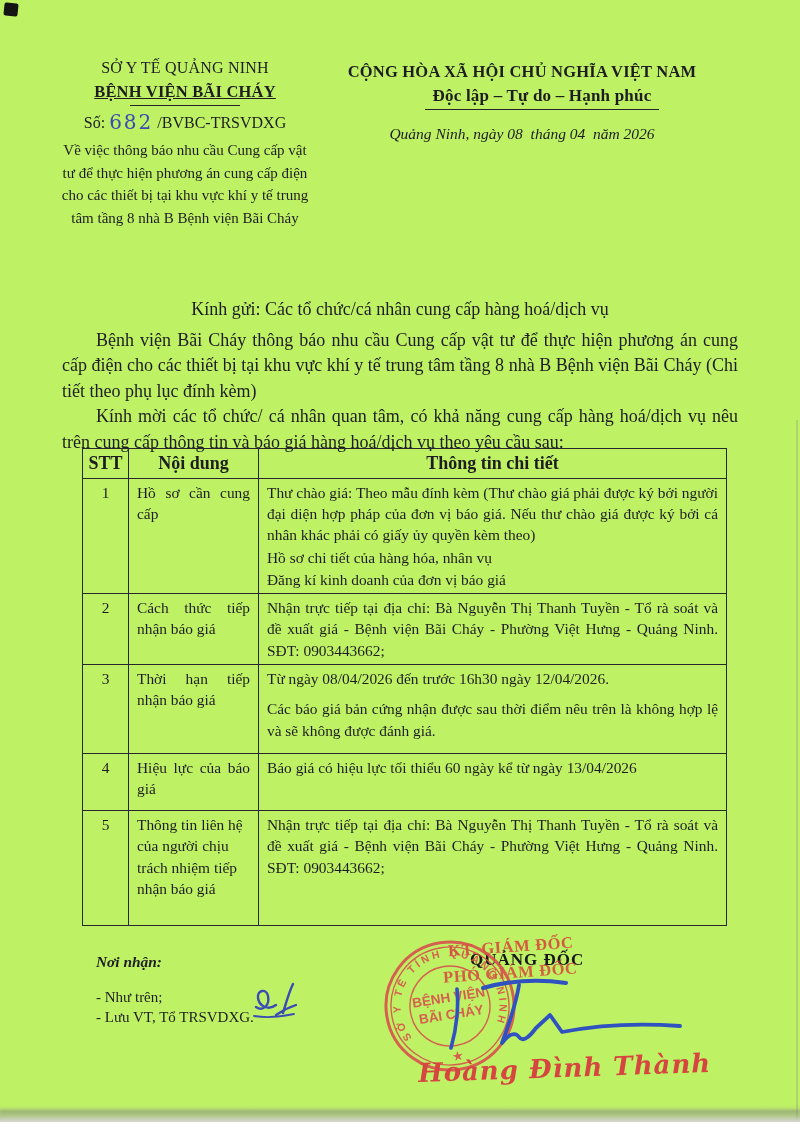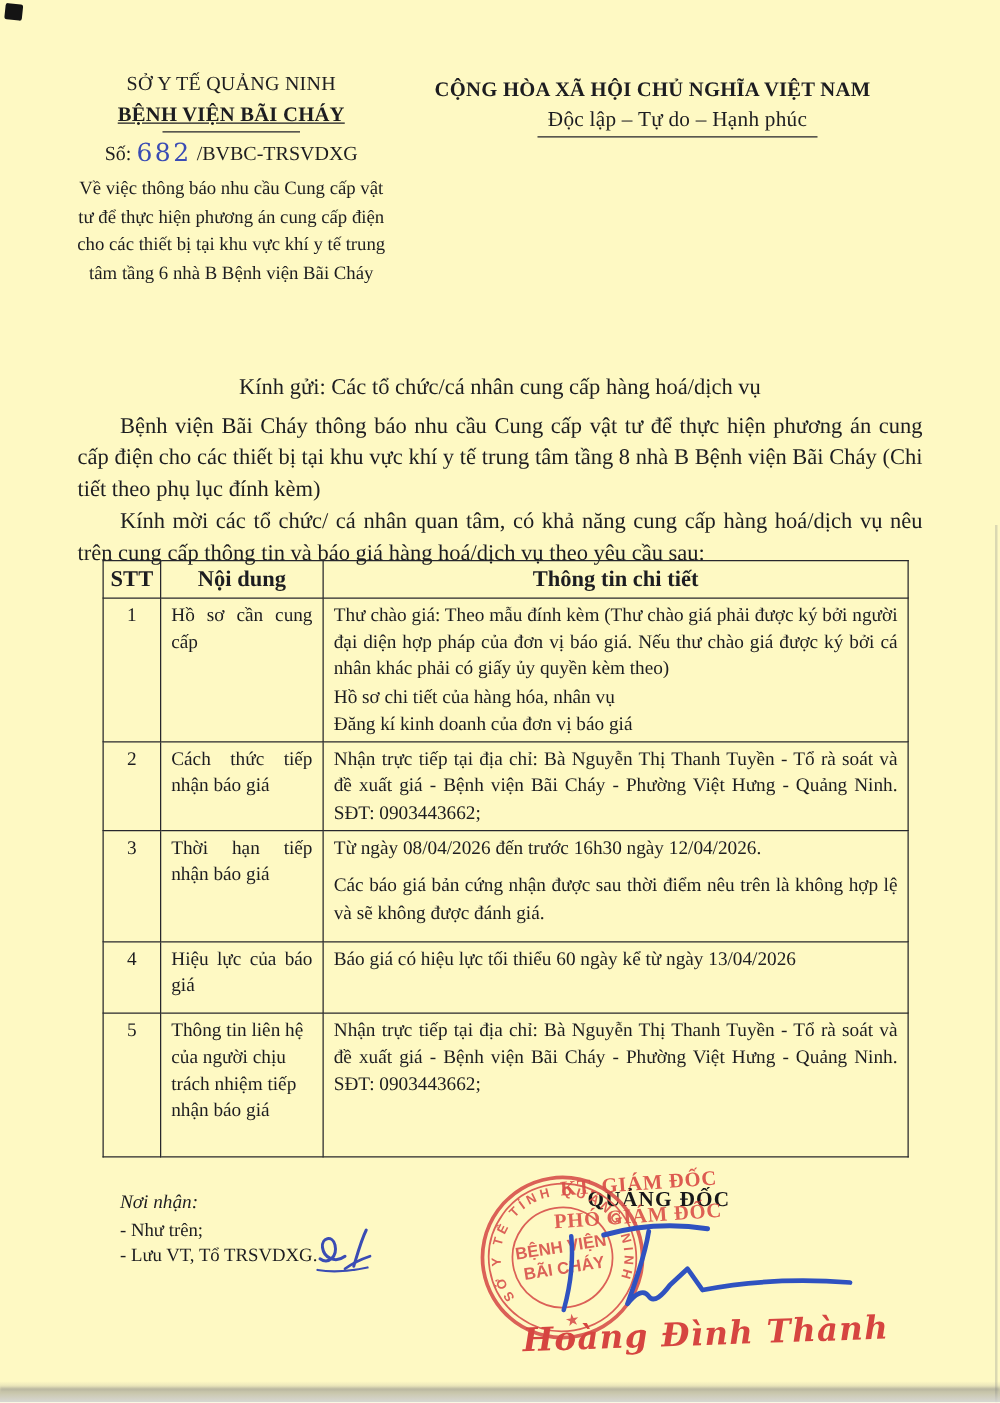--- a/index.html
+++ b/index.html
@@ -1,59 +1,59 @@
 <!DOCTYPE html>
 <html><head>
 <meta charset="utf-8">
 <style>
   html,body{margin:0;padding:0;background:#ffffff;}
   .page{
     position:relative;width:800px;height:1122px;margin:0 auto;
-    background:#fef9c3;overflow:hidden;
+    background:#bef264;overflow:hidden;
     font-family:"Liberation Serif", serif;color:#1d1d20;
   }
   
   .artifact-corner{position:absolute;left:4px;top:3px;width:14px;height:13px;background:#141414;transform:rotate(6deg);border-radius:2px;}
   .artifact-right-edge{position:absolute;right:2px;top:420px;width:2px;height:702px;background:rgba(140,140,140,.30);}
   .artifact-bottom{position:absolute;left:0;bottom:0;width:100%;height:17px;
     background:linear-gradient(to bottom, rgba(190,190,190,0) 0%, rgba(150,150,150,.50) 55%, rgba(214,214,214,.95) 100%);}
   .artifact-bottom-line{position:absolute;left:0;bottom:9px;width:100%;height:3px;background:rgba(110,110,110,.35);filter:blur(1px);}
   
   .hdr-left{position:absolute;left:60px;top:58px;width:250px;text-align:center;line-height:1.3;}
   .org-sup{font-size:16px;letter-spacing:.2px;}
   .org-name{font-size:16.5px;font-weight:bold;margin-top:2px;letter-spacing:.2px;text-decoration:underline;}
   .org-underline{width:110px;height:0;border-top:1.7px solid #23232a;margin:3px auto 2px;}
   .doc-number{font-size:16px;margin-top:1px;white-space:nowrap;}
   .handwritten-number{color:#3a4cb4;font-family:"DejaVu Serif", serif;font-size:20px;letter-spacing:2px;position:relative;top:1px;}
   .doc-subject{margin-top:5px;font-size:15px;line-height:1.5;}
   
   .hdr-right{position:absolute;left:322px;top:62px;width:400px;text-align:center;}
   .nat-title{font-size:16.5px;font-weight:bold;letter-spacing:.2px;}
-  .motto{display:inline-block;font-size:17px;font-weight:normal;padding:0 8px 3px;border-bottom:1.8px solid #23232a;margin-top:4px;letter-spacing:.2px;margin-left:40px;}
+  .motto{display:inline-block;font-size:17px;font-weight:bold;padding:0 8px 3px;border-bottom:1.8px solid #23232a;margin-top:4px;letter-spacing:.2px;margin-left:40px;}
   .date-line{margin-top:15px;font-style:italic;font-size:15.5px;white-space:pre;}
   
   .body-block{position:absolute;left:62px;top:297px;width:676px;font-size:18px;line-height:1.42;}
   .kinh-gui{text-align:center;margin:0 0 5px 0;}
   .para{margin:0;text-align:justify;text-indent:34px;}
   
   .doc-table{position:absolute;left:82px;top:448px;width:645px;border-collapse:collapse;font-size:15.4px;line-height:1.38;table-layout:fixed;}
   .doc-table th,.doc-table td{border:1.6px solid #28282c;vertical-align:top;padding:3px 8px;}
   .doc-table th{height:24px;vertical-align:middle;font-size:18px;padding:2px 4px;}
   .c-stt{text-align:center;padding-top:7px;}
   .c-topic{text-align:justify;padding-top:7px;}
   .c-topic.no-justify{text-align:left;}
   .c-detail{padding-top:5px;}
   .cell-p{margin:0;text-align:justify;}
   .cell-p + .cell-p{margin-top:1px;}
   .cell-p.gap-above{margin-top:9px;}
   .h-r1{height:106px;} .h-r2{height:64px;} .h-r3{height:82px;} .h-r4{height:50px;} .h-r5{height:108px;}
   
   .closing{position:absolute;left:62px;top:927px;width:676px;font-size:15.6px;text-indent:34px;margin:0;}
   .noi-nhan{position:absolute;left:96px;top:952px;font-size:15px;line-height:1.35;}
-  .nn-label{font-weight:normal;font-style:italic;font-size:15.4px;margin-bottom:2px;}
+  .nn-label{font-weight:bold;font-style:italic;font-size:15.4px;margin-bottom:14px;}
   
   .stamp-red-1{position:absolute;left:448px;top:937px;font-size:16.5px;font-weight:bold;color:#d8403c;opacity:.85;transform:rotate(-4deg);letter-spacing:.6px;white-space:nowrap;}
   .sig-title-black{position:absolute;left:470px;top:950px;font-size:17px;font-weight:bold;color:#17171a;letter-spacing:1px;white-space:nowrap;}
   .stamp-red-2{position:absolute;left:443px;top:963px;font-size:16.5px;font-weight:bold;color:#d8403c;opacity:.82;transform:rotate(-4deg);letter-spacing:.6px;white-space:nowrap;}
   .seal-svg{position:absolute;left:378px;top:934px;width:144px;height:144px;transform:rotate(-9deg);opacity:.9;}
   .signature-svg{position:absolute;left:438px;top:974px;width:272px;height:92px;}
   .squiggle-svg{position:absolute;left:250px;top:981px;width:48px;height:38px;}
   .signer-name{position:absolute;left:418px;top:1054px;width:230px;text-align:center;
     font-family:"DejaVu Serif", serif;font-style:italic;font-weight:bold;font-size:26px;
     color:#d64540;transform:rotate(-2deg);letter-spacing:1px;white-space:nowrap;}
@@ -70,26 +70,27 @@
 
   <div class="hdr-left">
     <div class="org-sup">SỞ Y TẾ QUẢNG NINH</div>
     <div class="org-name">BỆNH VIỆN BÃI CHÁY</div>
     <div class="org-underline"></div>
     <div class="doc-number">
       <span>Số:</span>
       <span class="handwritten-number">682</span>
       <span>/BVBC-TRSVDXG</span>
     </div>
-    <div class="doc-subject">Về việc thông báo nhu cầu Cung cấp vật tư để thực hiện phương án cung cấp điện cho các thiết bị tại khu vực khí y tế trung tâm tầng 6 nhà B Bệnh viện Bãi Cháy</div>
+    <div class="doc-subject">Về việc thông báo nhu cầu Cung cấp vật tư để thực hiện phương án cung cấp điện cho các thiết bị tại khu vực khí y tế trung tâm tầng 8 nhà B Bệnh viện Bãi Cháy</div>
   </div>
 
   <div class="hdr-right">
     <div class="nat-title">CỘNG HÒA XÃ HỘI CHỦ NGHĨA VIỆT NAM</div>
     <div><span class="motto">Độc lập – Tự do – Hạnh phúc</span></div>
+    <div class="date-line">Quảng Ninh, ngày 08  tháng 04  năm 2026</div>
   </div>
 
   <div class="body-block">
     <p class="kinh-gui">Kính gửi: Các tổ chức/cá nhân cung cấp hàng hoá/dịch vụ</p>
     <p class="para">Bệnh viện Bãi Cháy thông báo nhu cầu Cung cấp vật tư để thực hiện phương án cung cấp điện cho các thiết bị tại khu vực khí y tế trung tâm tầng 8 nhà B Bệnh viện Bãi Cháy (Chi tiết theo phụ lục đính kèm)</p>
     <p class="para">Kính mời các tổ chức/ cá nhân quan tâm, có khả năng cung cấp hàng hoá/dịch vụ nêu trên cung cấp thông tin và báo giá hàng hoá/dịch vụ theo yêu cầu sau:</p>
   </div>
 
   <table class="doc-table">
     <colgroup>

